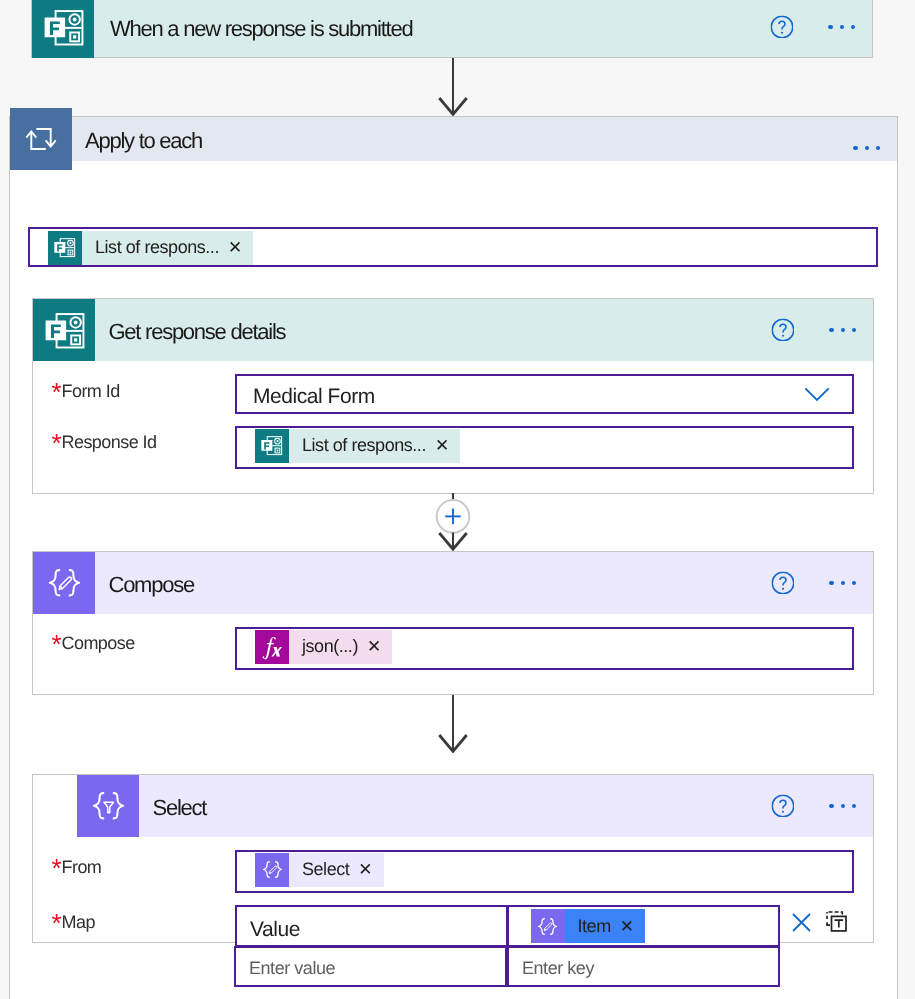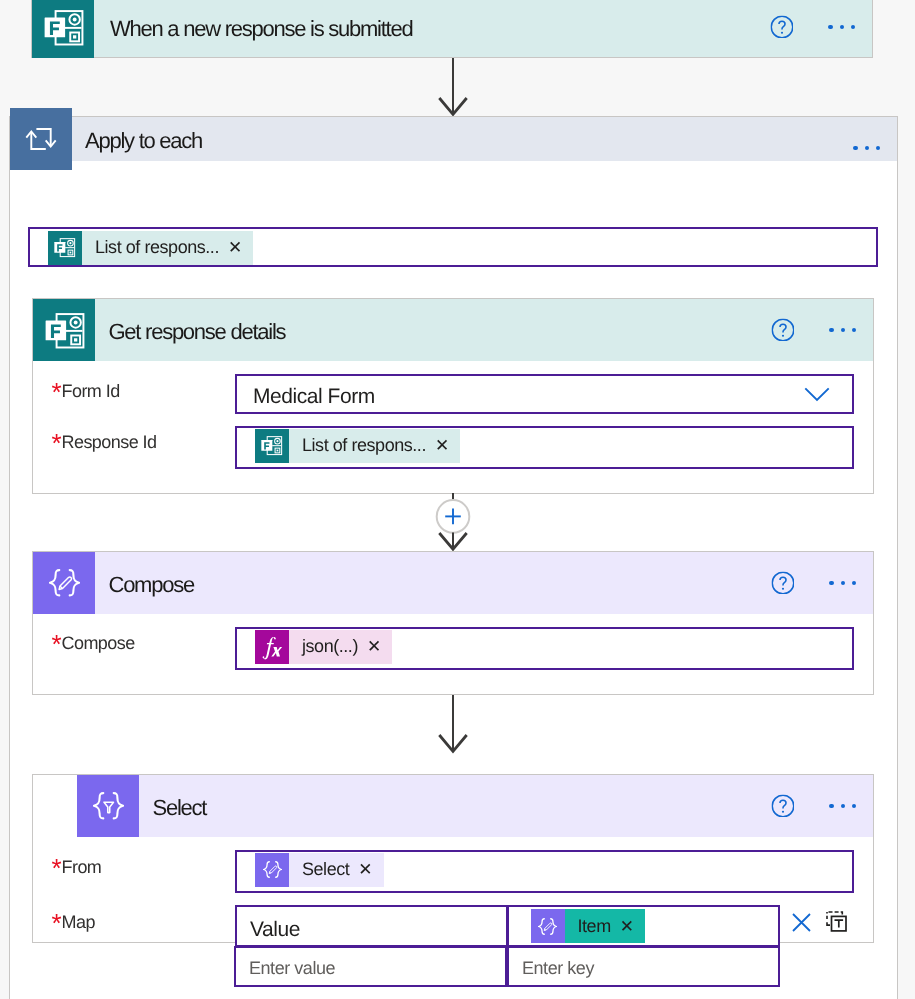--- a/index.html
+++ b/index.html
@@ -293,21 +293,21 @@
 
     <div class="abs param-label" style="left:20.5px;top:137px;">
       <span class="req">*</span><span>Map</span>
     </div>
     <div class="abs" style="left:202px;top:129.5px;width:545px;">
       <div style="display:flex;align-items:center;">
         <div class="field" style="position:relative;width:273px;height:42px;">
           <span class="field-text abs" style="left:13px;top:11px;">Value</span>
         </div>
         <div class="field" style="position:relative;width:273px;height:42px;margin-left:-1px;">
-          <span class="token" style="background:#14b8a6;margin:2.5px 0 0 21.5px;">
+          <span class="token" style="background:#3b82f6;margin:2.5px 0 0 21.5px;">
             <span class="tok-ico" style="background:#7b68ee;">
               <svg width="19" height="17" viewBox="0 0 31 27.5">
                   <use href="#g-compose"></use>
                 </svg>
             </span>
             <span class="tok-body">
               <span class="tok-label">Item</span>
               <span class="tok-x">✕</span>
             </span>
           </span>

